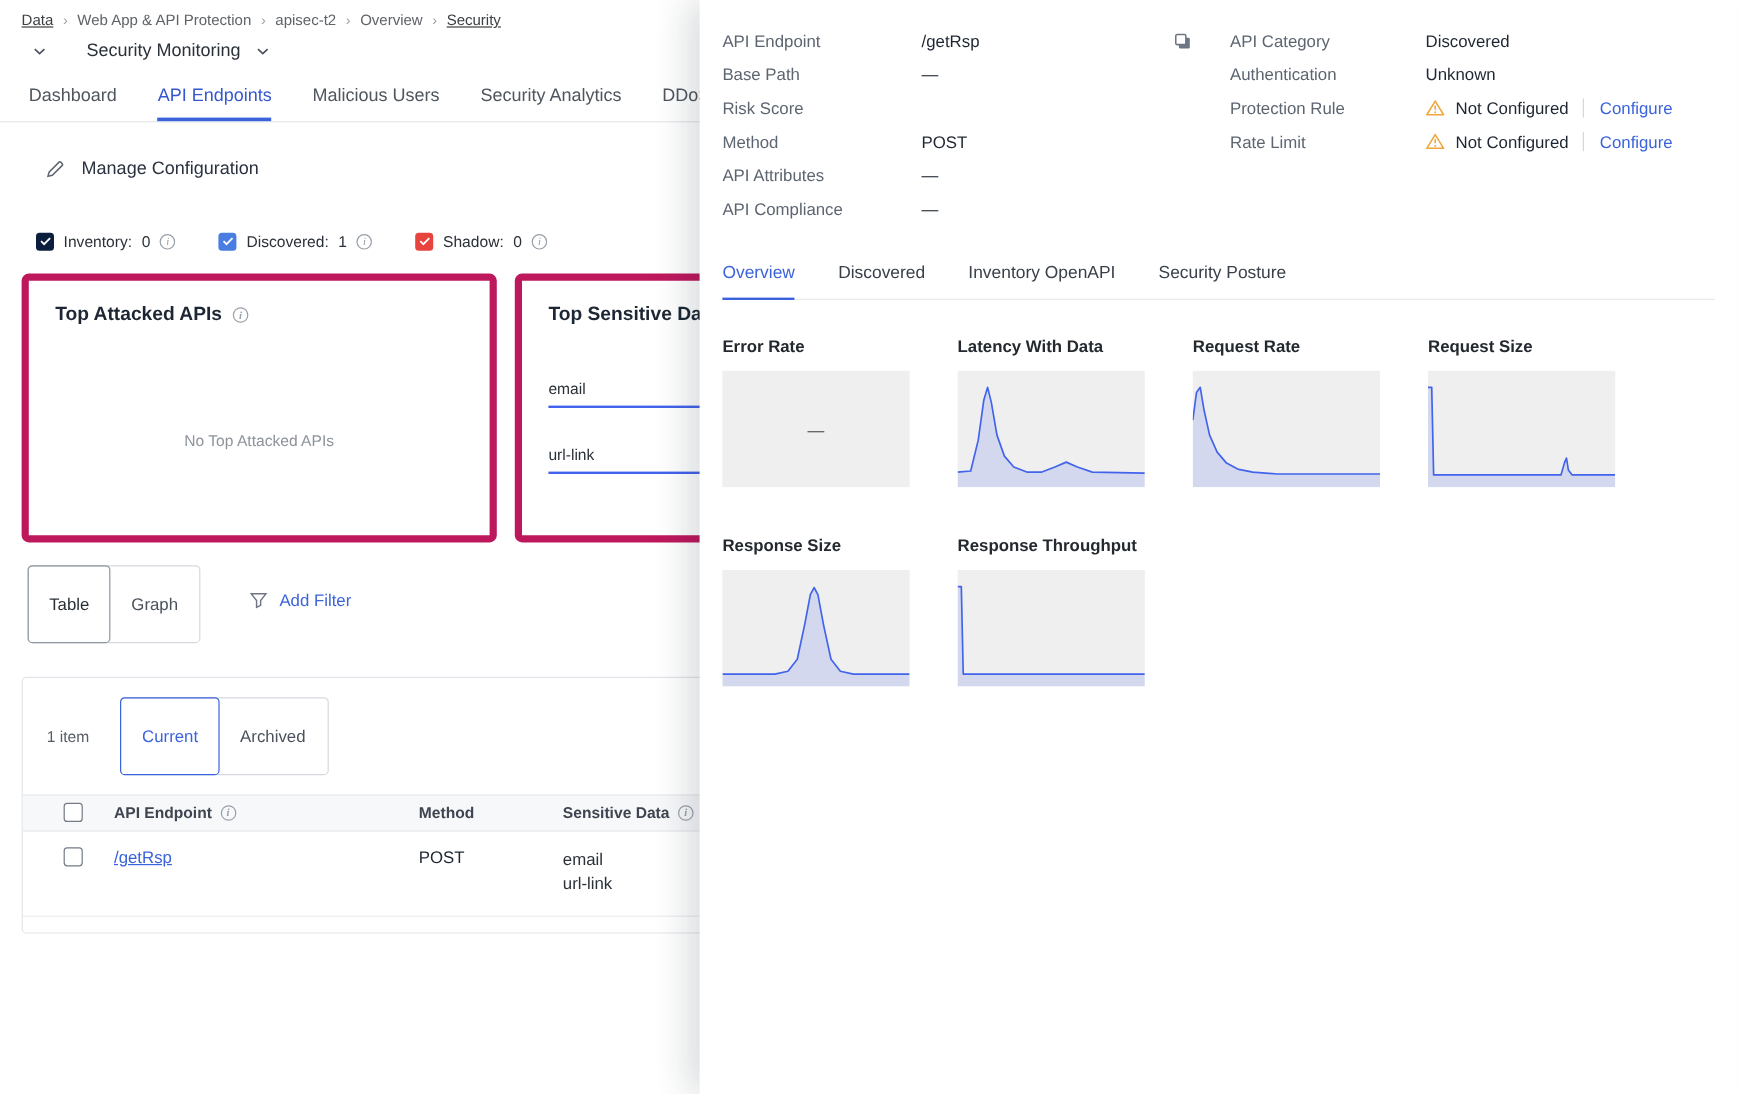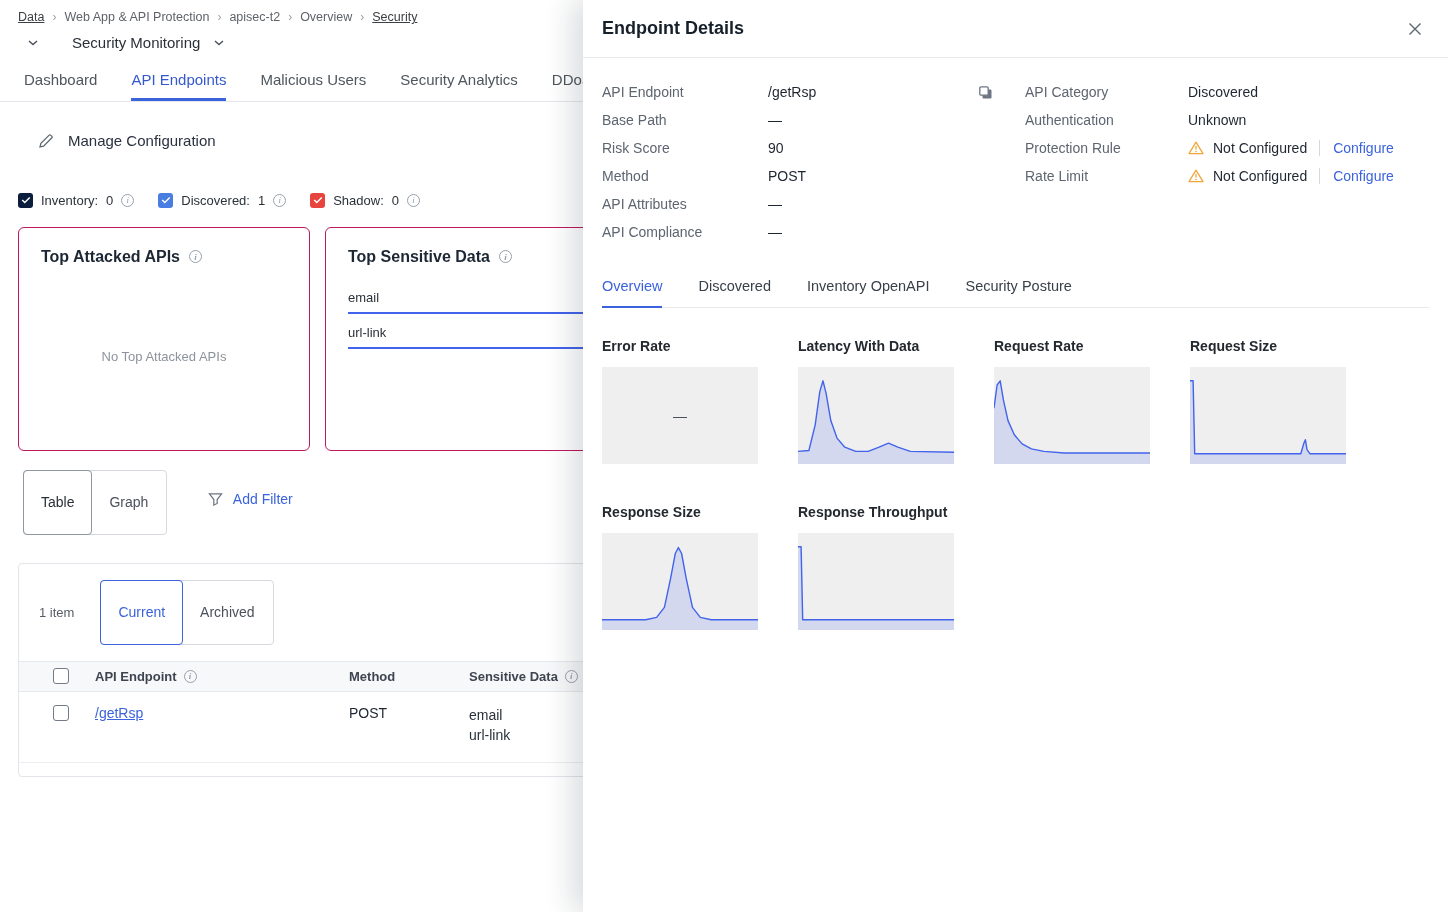--- a/index.html
+++ b/index.html
@@ -23,32 +23,32 @@
   .chev { margin-left:10px; cursor:pointer; display:inline-flex; align-items:center; }
   .monitor { margin-left:34px; font-size:15px; color:#2a3138; display:flex; align-items:center; gap:14px; cursor:pointer; }
 
   .tabbar { margin-top:20px; padding-left:24px; display:flex; gap:34px; border-bottom:1px solid #e4e7eb; }
   .tab { font-size:15px; color:#4f565e; padding-bottom:10px; border-bottom:3px solid transparent; cursor:pointer; white-space:nowrap; }
   .tab.active { color:#3558cf; border-color:#3b63db; font-weight:500; }
 
   .manage { margin:30px 0 0 38px; display:inline-flex; align-items:center; gap:14px; font-size:15px; color:#2a3240; font-weight:500; cursor:pointer; }
 
   .counters { margin:40px 0 0 18px; display:flex; align-items:center; gap:24px; }
-  .counter { display:flex; align-items:center; gap:8px; font-size:13px; color:#2a3138; }
+  .counter { display:flex; align-items:center; gap:8px; font-size:13px; color:#2a3138;margin-left:12px; }
   .cb { width:15px; height:15px; border-radius:3px; display:inline-flex; align-items:center; justify-content:center; cursor:pointer; }
   .cb-inventory { background:#0c1e3e; }
   .cb-discovered { background:#4a7de1; }
   .cb-shadow { background:#e8443e; }
 
   .info { width:13px; height:13px; min-width:13px; border:1px solid #98a0aa; border-radius:50%; color:#98a0aa;
           display:inline-flex; align-items:center; justify-content:center; font-size:9px; cursor:pointer; }
   .info::after { content:"i"; font-family:"Liberation Serif",serif; font-style:italic; }
 
   .cards { margin:19px 0 0 18px; display:flex; gap:15px; }
-  .card { width:292px; height:224px; border:1px solid #be185d; border-radius:6px; background:#fff; padding:20px 22px; display:flex; flex-direction:column; }
+  .card { width:396px; height:224px; border:6px solid #be185d; border-radius:6px; background:#fff; padding:20px 22px; display:flex; flex-direction:column;gap:20px; }
   .card-title { font-size:16px; font-weight:700; color:#1d2734; display:flex; align-items:center; gap:9px; }
   .card-empty { flex:1; display:flex; align-items:center; justify-content:center; color:#8d939c; font-size:13px; padding-top:18px; }
   .sd-item { margin-top:24px; }
   .sd-item + .sd-item { margin-top:11px; }
   .sd-label { font-size:13px; color:#2a3138; }
   .sd-bar { height:2px; background:#4263eb; margin-top:7px; }
 
   .segmented { display:inline-flex; border:1px solid #d5d9de; border-radius:4px; background:#fff; }
   .seg-btn { padding:22px 17px; font-size:14px; color:#4a515c; background:transparent; border:1px solid transparent; cursor:pointer; line-height:17px; border-radius:4px; }
   .view-toggle { margin:19px 0 0 23px; }
@@ -239,28 +239,20 @@
         <span>url-link</span>
       </span>
     </div>
     <div class="table-foot"></div>
   </div>
 
 </div>
 
 <aside class="panel">
 
-  <div class="panel-header">
-    <span class="panel-title">Endpoint Details</span>
-    <span class="close-btn">
-      <svg width="14" height="14" viewBox="0 0 14 14">
-          <path d="M1.5 1.5l11 11M12.5 1.5l-11 11" stroke="#5c6570" stroke-width="1.4"></path>
-        </svg>
-    </span>
-  </div>
 
   <div class="details">
     <div class="dcol">
       <div class="drow">
         <span class="dlabel">API Endpoint</span>
         <span class="dvalue">
           <span>/getRsp</span>
           <span class="copy-wrap">
             <svg width="15" height="15" viewBox="0 0 15 15">
                 <rect x="4.5" y="4.5" width="9" height="9" rx="1.2" fill="#6d7682"></rect>
@@ -268,21 +260,20 @@
               </svg>
           </span>
         </span>
       </div>
       <div class="drow">
         <span class="dlabel">Base Path</span>
         <span class="dvalue">—</span>
       </div>
       <div class="drow">
         <span class="dlabel">Risk Score</span>
-        <span class="dvalue">90</span>
       </div>
       <div class="drow">
         <span class="dlabel">Method</span>
         <span class="dvalue">POST</span>
       </div>
       <div class="drow">
         <span class="dlabel">API Attributes</span>
         <span class="dvalue">—</span>
       </div>
       <div class="drow">

